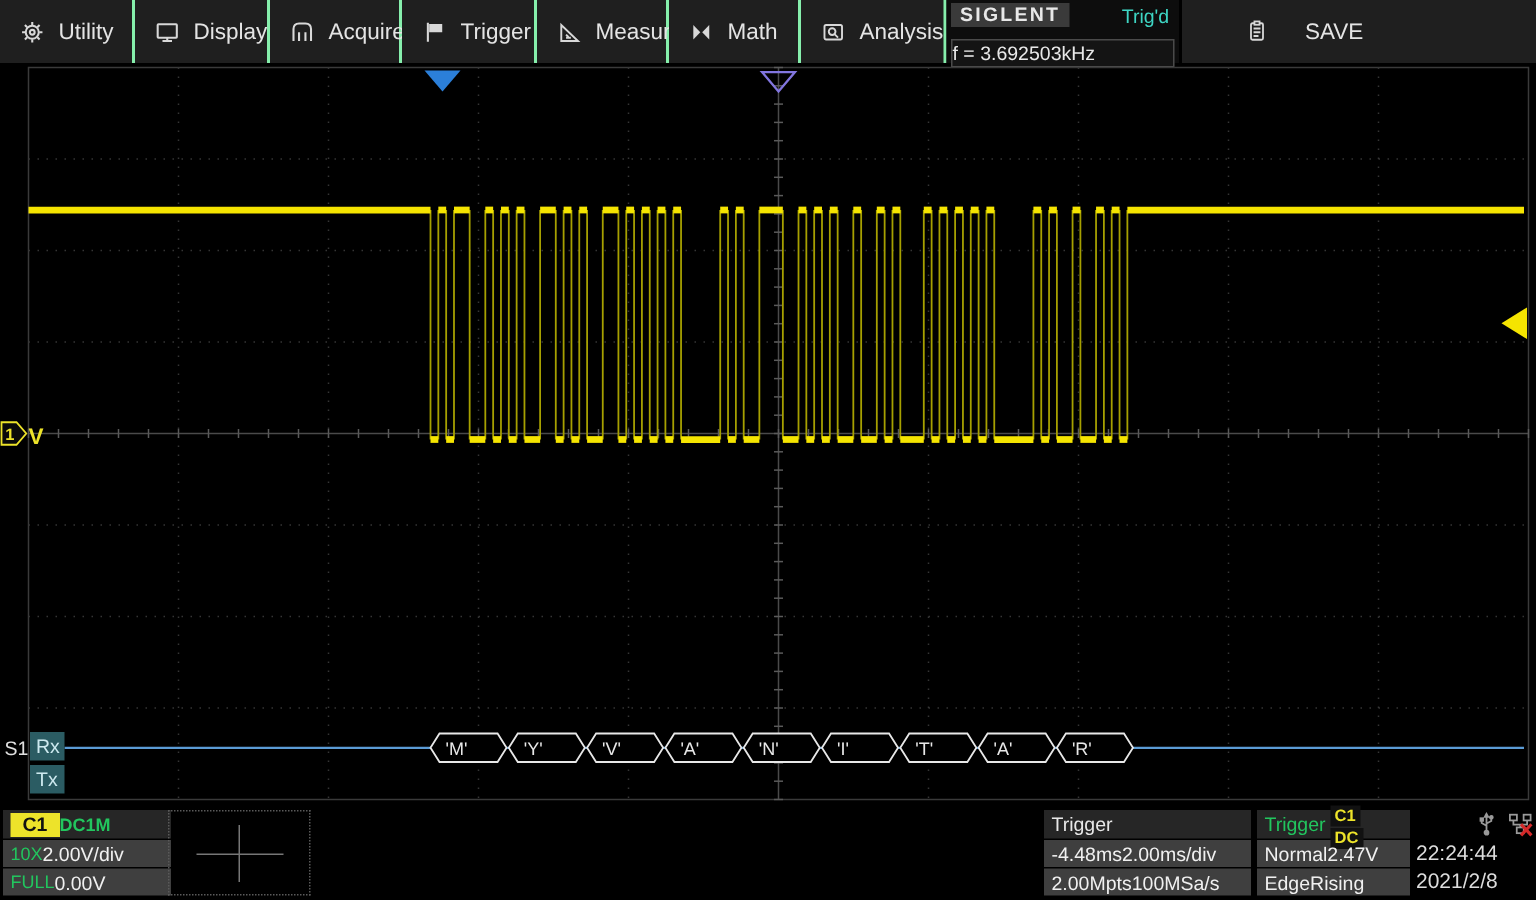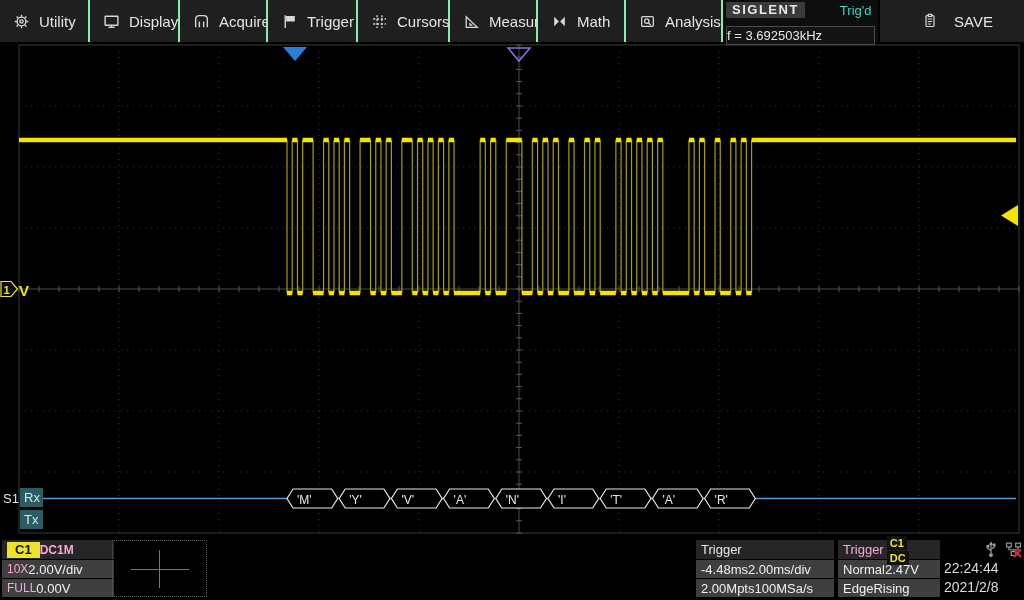--- a/index.html
+++ b/index.html
@@ -15,34 +15,34 @@
                color:#e4e4e4; font-size:15px; padding-left:13px; }
   .menu-item svg { flex:0 0 auto; }
   .siglent-panel { width:157px; height:42px; background:#0d0d0d; border-right:2px solid #000;
                    display:flex; flex-direction:column; padding:2px 3px; }
   .siglent-row1 { display:flex; align-items:center; justify-content:flex-start; height:18px; }
   .siglent-logo { background:#3a3a3a; color:#e8e8e8; font-weight:bold; font-size:13px;
                   letter-spacing:1.5px; padding:0 6px; line-height:16px; }
   .trig-status { color:#3ed6c4; font-size:13px; padding-right:6px;margin-left:35px; }
   .freq-box { margin-top:8px; border:1px solid #4a4a4a; background:#141414; color:#e8e8e8;
               font-size:13px; text-align:left; line-height:17px; height:19px; }
-  .save-item { flex:1; justify-content:flex-start; padding-left:42px; gap:16px; border-right:none; }
+  .save-item { flex:1; justify-content:flex-start; padding-left:42px; gap:24px; border-right:none; }
 
   
   #scope { position:absolute; top:0; left:0; z-index:1; }
 
   
   #bottombar { position:absolute; left:0; top:538px; width:1024px; height:62px;
                background:#000; z-index:3; font-size:13px; }
   .panel { position:absolute; top:2px; height:57px; }
   .prow { height:19px; display:flex; align-items:center; 
           padding:0 5px; }
   .prow.title { background:#262626; }
   .prow.val { background:#3f3f3f; margin-top:1px; height:18px; color:#f0f0f0; }
-  .ylabel { color:#f9a8d4; }
+  .ylabel { color:#22c55e; }
   .wlabel { color:#e8e8e8; }
   .c1-badge { background:#ede32a; color:#111; font-weight:bold; font-size:13px;
               padding:0 8px; line-height:16px; }
   .trg-badge { background:#111; color:#ede32a; font-weight:bold; font-size:11px;
                padding:1px 3px; margin-left:3px; }
   #add-box { position:absolute; left:112px; top:2px; width:95px; height:57px;
              border:1px dotted #5a5a5a; }
   #add-box .hline { position:absolute; left:18px; top:28px; width:58px; height:1px; background:#777; }
   #add-box .vline { position:absolute; left:46px; top:9px; width:1px; height:38px; background:#777; }
   #status-block { position:absolute; left:944px; top:2px; width:78px; height:57px;
@@ -89,28 +89,20 @@
     </div>
 
     <div class="menu-item" style="width:90px">
       <svg width="17" height="17" viewBox="0 0 16 16">
         <path d="M4 2V14" stroke="#d8d8d8" stroke-width="1.3"></path>
         <path d="M4.8 2.8H13V8H4.8Z" fill="#d8d8d8"></path>
       </svg>
       <span>Trigger</span>
     </div>
 
-    <div class="menu-item" style="width:92px">
-      <svg width="17" height="17" viewBox="0 0 16 16">
-        <g stroke="#d8d8d8" stroke-width="1.3" fill="none" stroke-dasharray="2 1.6">
-          <path d="M5.7 2V14 M10.3 2V14 M2 5.7H14 M2 10.3H14"></path>
-        </g>
-      </svg>
-      <span>Cursors</span>
-    </div>
 
     <div class="menu-item" style="width:88px">
       <svg width="17" height="17" viewBox="0 0 16 16">
         <g stroke="#d8d8d8" stroke-width="1.2" fill="none">
           <path d="M3 13.5H13.5L3 3.5Z"></path>
           <path d="M6 11.5H9 M6 9.5L7.5 11"></path>
         </g>
       </svg>
       <span>Measure</span>
     </div>

